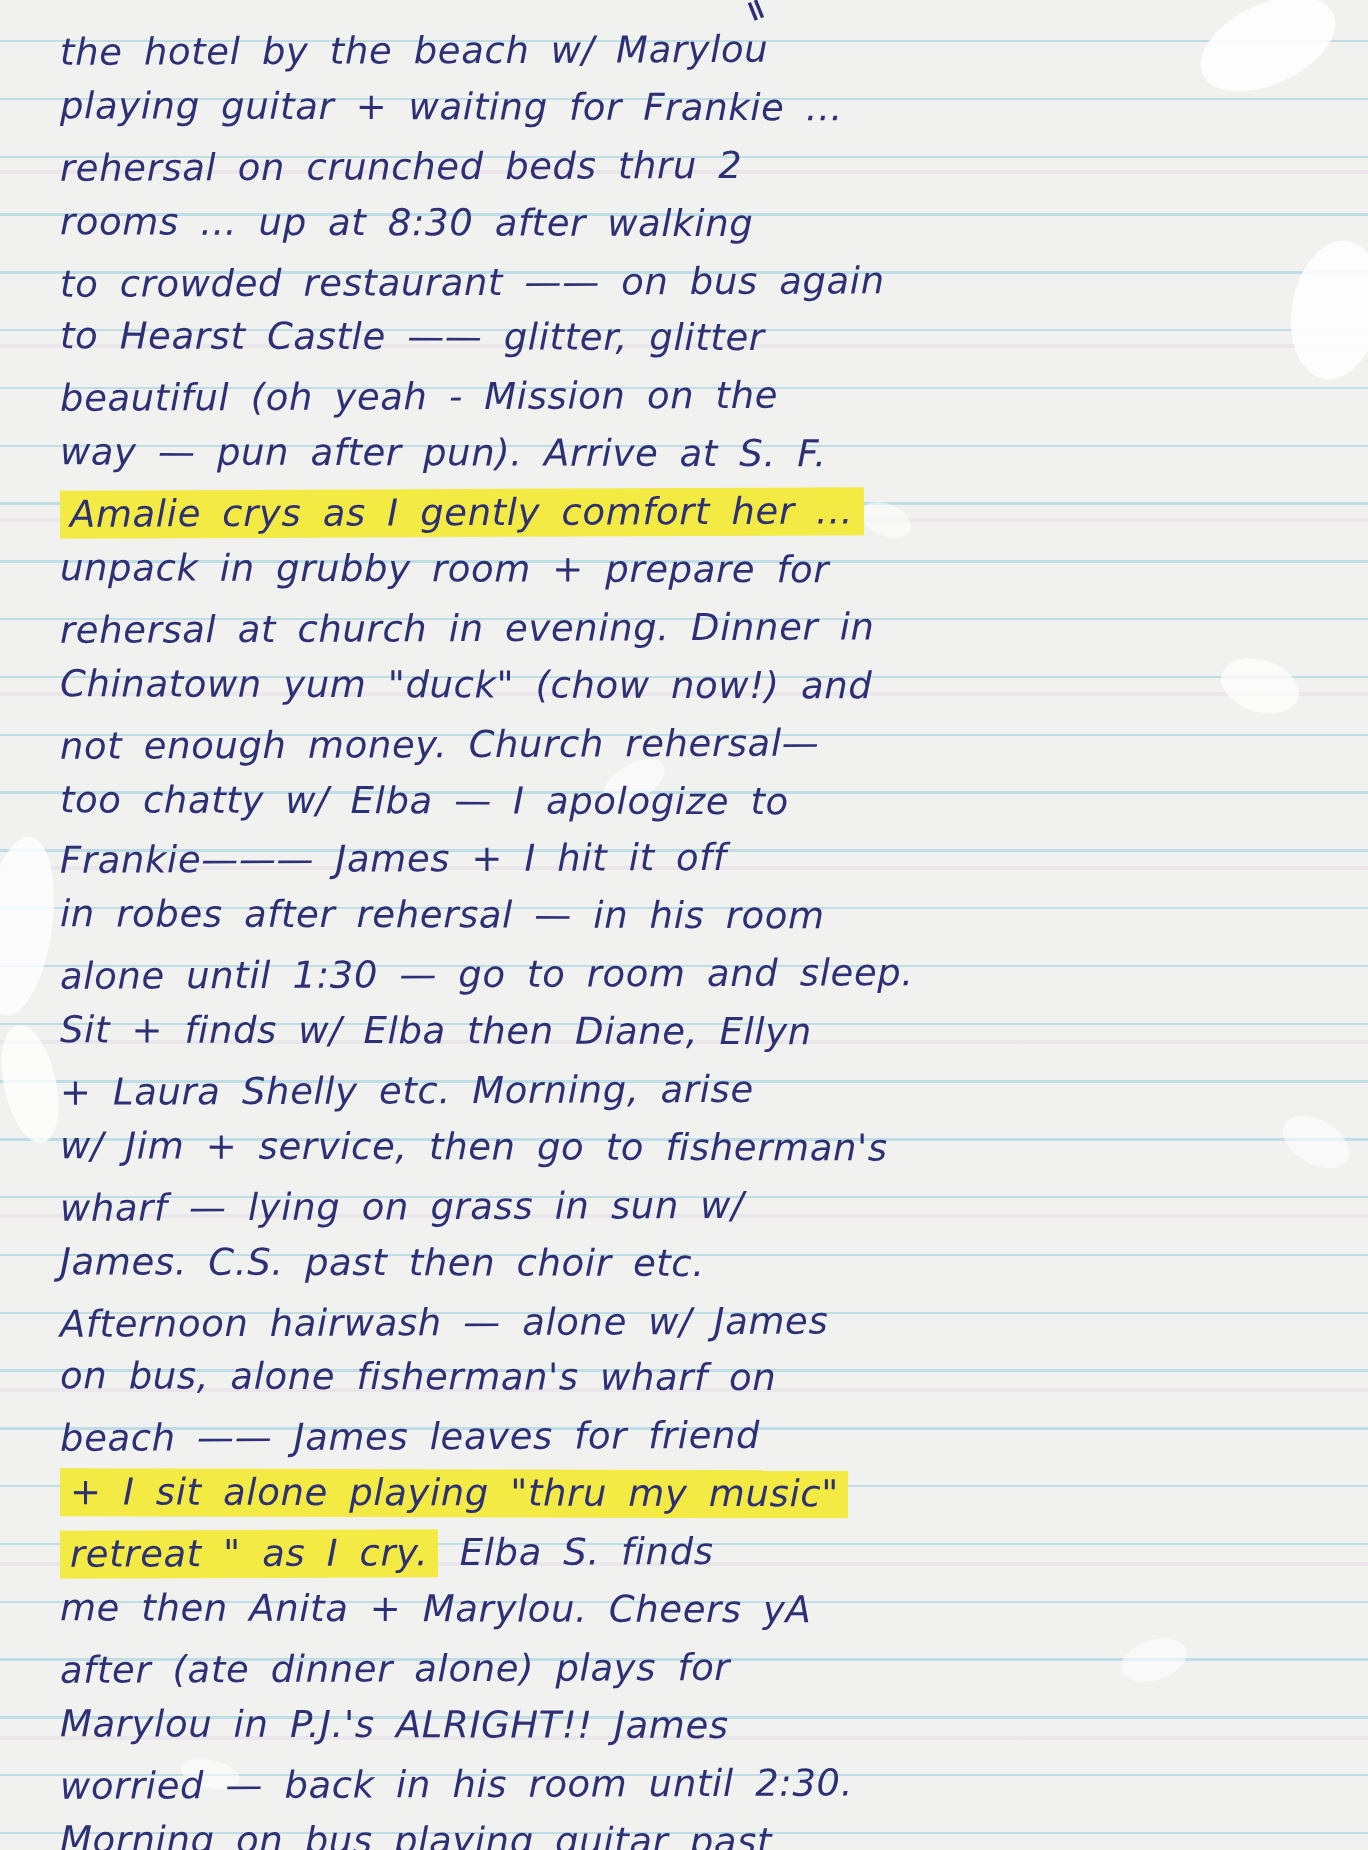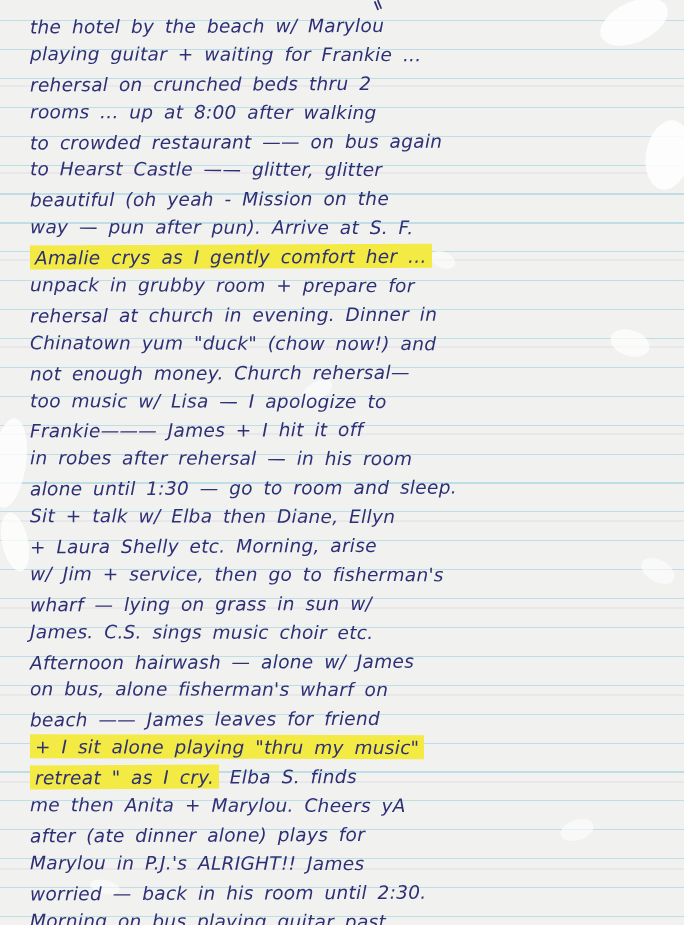--- a/index.html
+++ b/index.html
@@ -80,39 +80,39 @@
   <div class="smudge s8"></div>
   <div class="smudge s9"></div>
   <div class="smudge s10"></div>
 
   <span class="pen-tick">=</span>
 
   <div id="lines">
       <div class="line"><span>the hotel by the beach w/ Marylou</span></div>
       <div class="line"><span>playing guitar + waiting for Frankie ...</span></div>
       <div class="line"><span>rehersal on crunched beds thru 2</span></div>
-      <div class="line"><span>rooms ... up at 8:00 after walking</span></div>
+      <div class="line"><span>rooms ... up at 8:30 after walking</span></div>
       <div class="line"><span>to crowded restaurant —— on bus again</span></div>
       <div class="line"><span>to Hearst Castle —— glitter, glitter</span></div>
       <div class="line"><span>beautiful (oh yeah - Mission on the</span></div>
       <div class="line"><span>way — pun after pun).  Arrive at S. F.</span></div>
       <div class="line"><span class="hl">Amalie crys as I gently comfort her ...</span></div>
       <div class="line"><span>unpack in grubby room + prepare for</span></div>
       <div class="line"><span>rehersal at church in evening.  Dinner in</span></div>
       <div class="line"><span>Chinatown yum "duck" (chow now!) and</span></div>
       <div class="line"><span>not enough money.  Church rehersal—</span></div>
-      <div class="line"><span>too music w/ Lisa — I apologize to</span></div>
+      <div class="line"><span>too chatty w/ Elba — I apologize to</span></div>
       <div class="line"><span>Frankie——— James + I hit it off</span></div>
       <div class="line"><span>in robes after rehersal — in his room</span></div>
       <div class="line"><span>alone until 1:30 — go to room and sleep.</span></div>
-      <div class="line"><span>Sit + talk w/ Elba then Diane, Ellyn</span></div>
+      <div class="line"><span>Sit + finds w/ Elba then Diane, Ellyn</span></div>
       <div class="line"><span>+ Laura Shelly etc.  Morning, arise</span></div>
       <div class="line"><span>w/ Jim + service, then go to fisherman's</span></div>
       <div class="line"><span>wharf — lying on grass in sun w/</span></div>
-      <div class="line"><span>James. C.S. sings music choir etc.</span></div>
+      <div class="line"><span>James. C.S. past then choir etc.</span></div>
       <div class="line"><span>Afternoon hairwash — alone w/ James</span></div>
       <div class="line"><span>on bus, alone fisherman's wharf on</span></div>
       <div class="line"><span>beach —— James leaves for friend</span></div>
       <div class="line"><span class="hl">+ I sit alone playing "thru my music"</span></div>
       <div class="line"><span class="hl">retreat " as I cry.</span><span>  Elba S. finds</span></div>
       <div class="line"><span>me then Anita + Marylou.  Cheers yA</span></div>
       <div class="line"><span>after (ate dinner alone) plays for</span></div>
       <div class="line"><span>Marylou in P.J.'s ALRIGHT!! James</span></div>
       <div class="line"><span>worried — back in his room until 2:30.</span></div>
       <div class="line"><span>Morning on bus playing guitar past</span></div>

